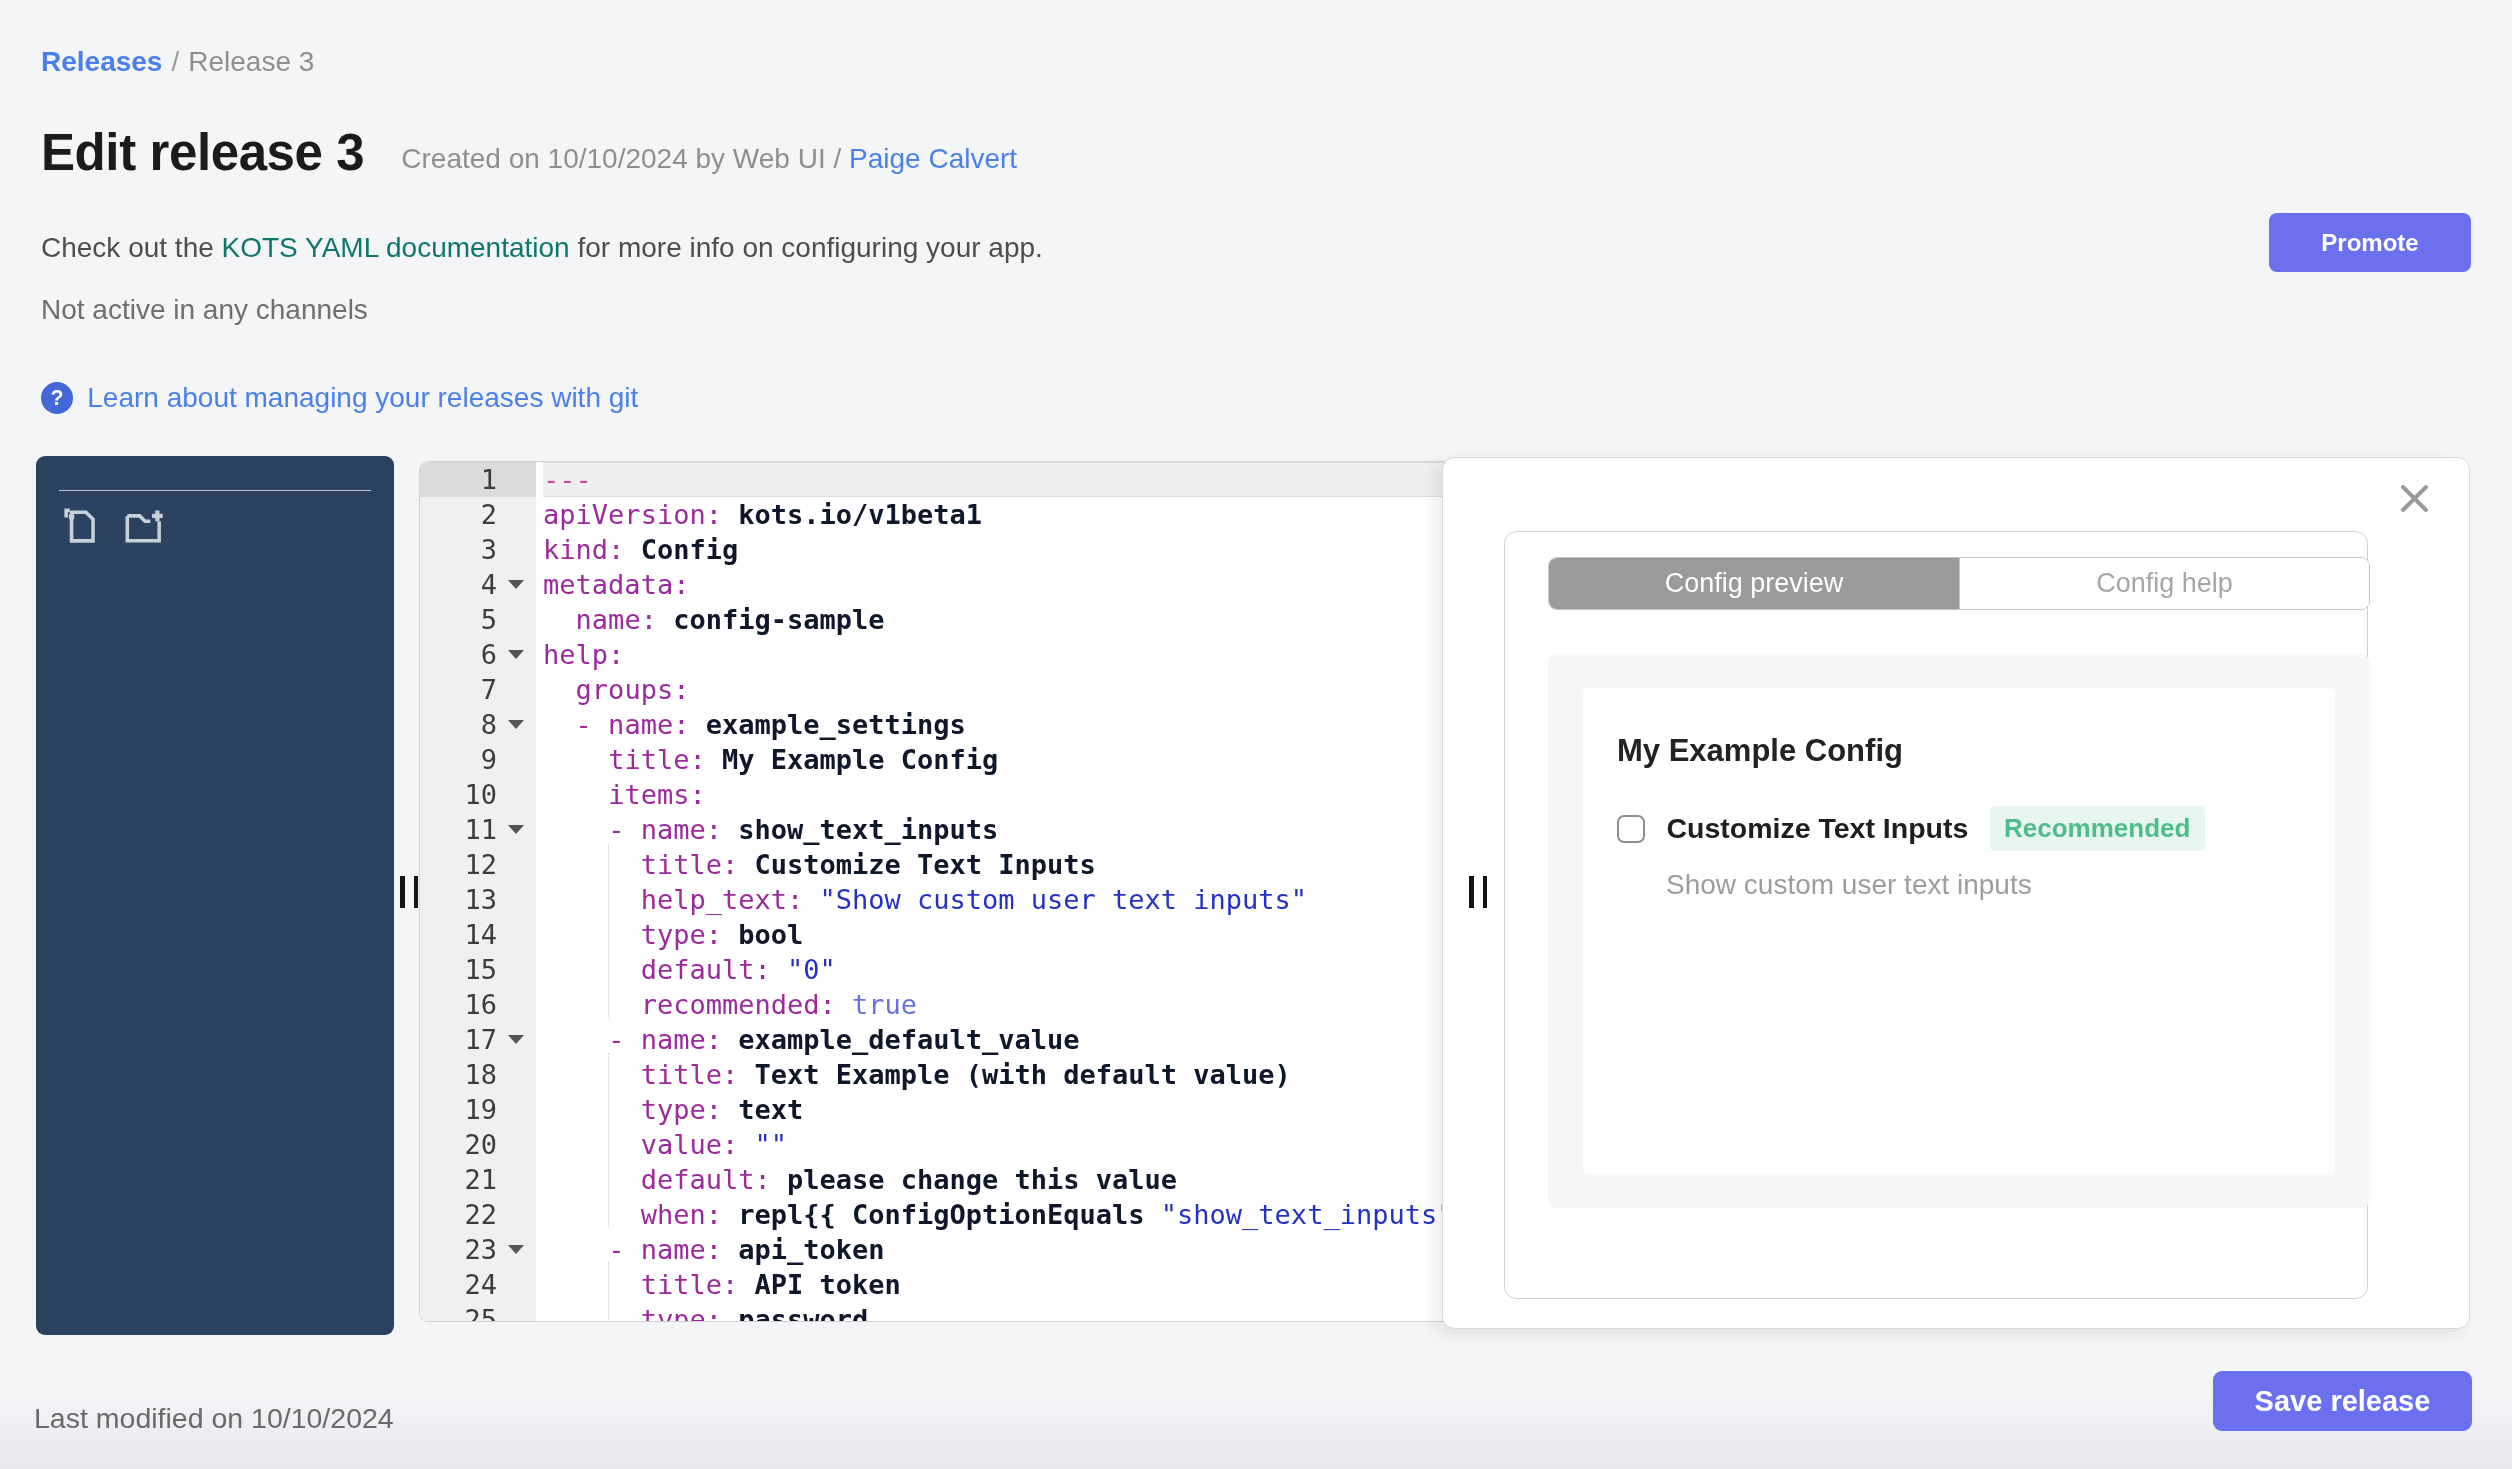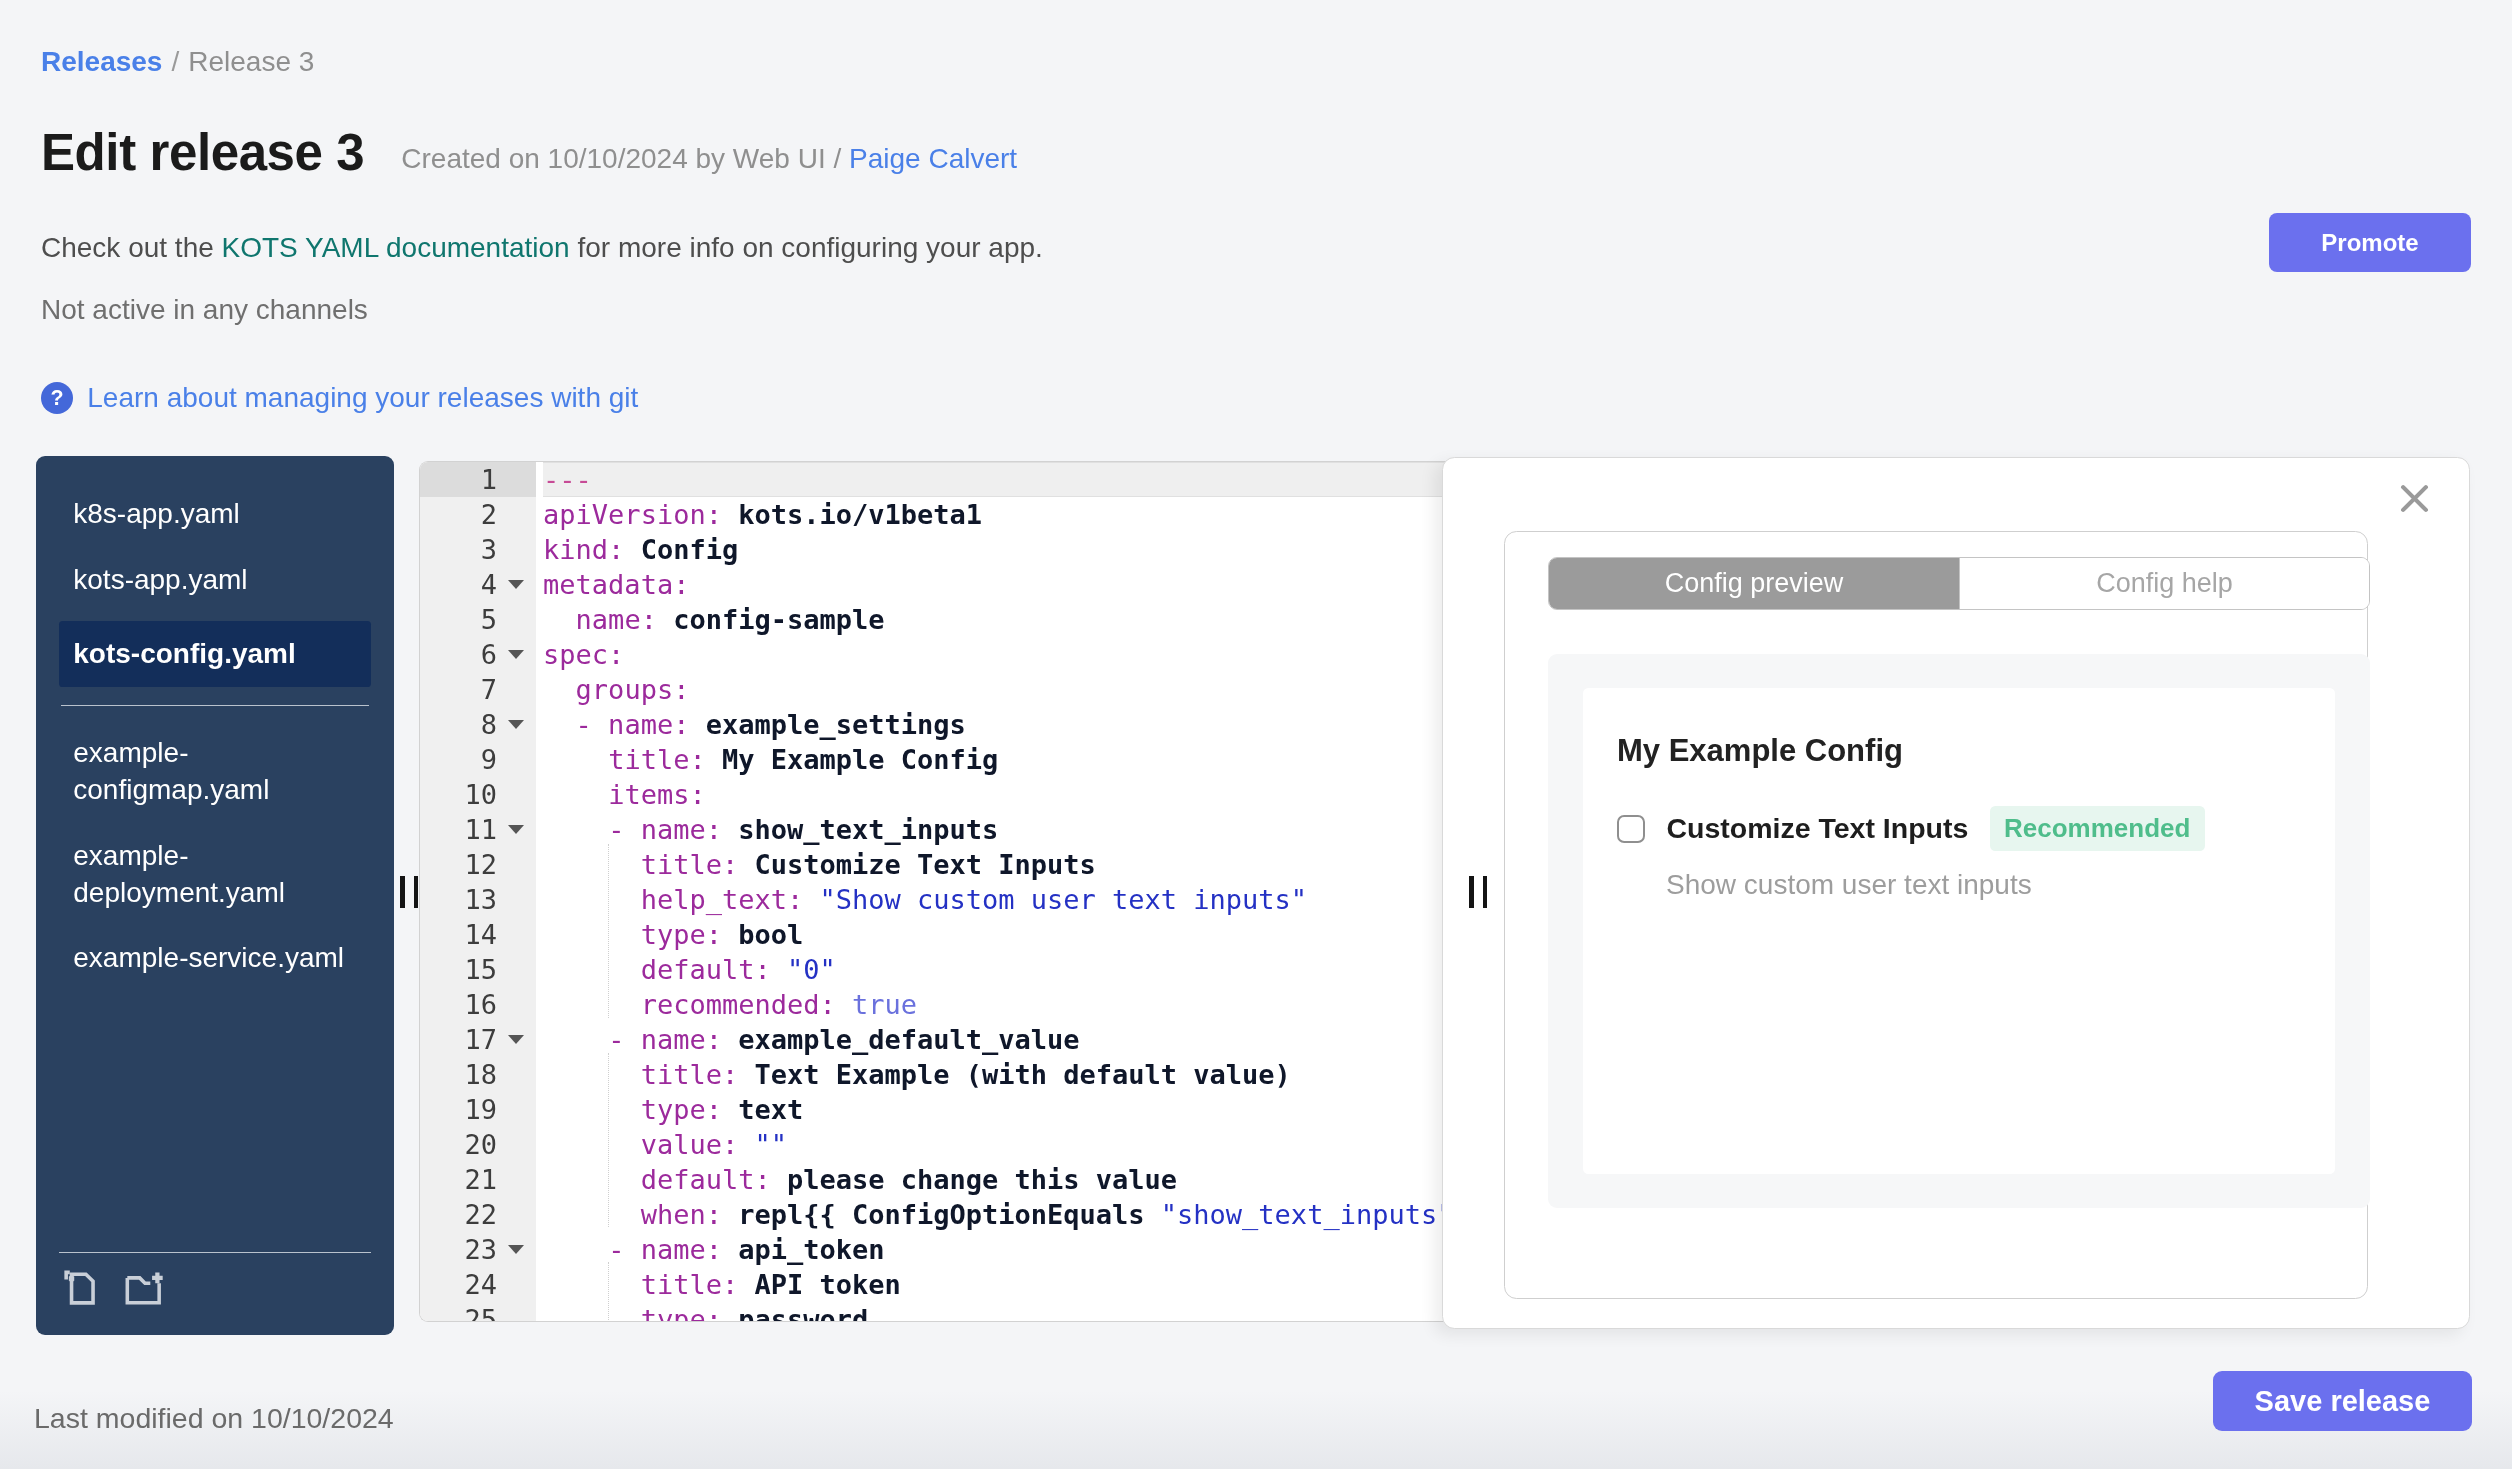--- a/index.html
+++ b/index.html
@@ -171,29 +171,20 @@
 <button class="abs promote-btn">Promote</button>
 
 <div class="abs channel-status">Not active in any channels</div>
 
 <div class="abs git-row">
   <span class="help-icon">?</span>
   <span class="git-link">Learn about managing your releases with git</span>
 </div>
 
 <div class="abs sidebar">
-  <div class="file-list" id="file-list">
-      <div class="file-item">k8s-app.yaml</div>
-      <div class="file-item">kots-app.yaml</div>
-      <div class="file-item selected">kots-config.yaml</div>
-      <hr class="side-divider">
-      <div class="file-item">example-configmap.yaml</div>
-      <div class="file-item">example-deployment.yaml</div>
-      <div class="file-item">example-service.yaml</div>
-    </div>
   <div class="side-footer">
     <svg width="43" height="43" viewBox="0 0 24 24" fill="none" stroke="#c9cfd8" stroke-width="2">
       <path d="M8 4 h8 l4 4 v12 h-12 z" transform="translate(-1,0)"></path>
       <path d="M5 4 v-3 M3.5 2.5 h3" stroke-width="2.4" transform="translate(2,4)"></path>
       <path d="M6 2 h-2 v4" transform="translate(0,1)"></path>
     </svg>
     <svg width="46" height="43" viewBox="0 0 26 24" fill="none" stroke="#c9cfd8" stroke-width="2">
       <path d="M3 6 v14 h18 v-11 M3 6 h7 l3 3 h3"></path>
       <path d="M20 3 v6 M17 6 h6" stroke-width="2.4"></path>
     </svg>
@@ -233,21 +224,21 @@
       <div class="gutter-row">24</div>
       <div class="gutter-row">25</div>
     </div>
   <div class="code-area" id="code-area">
     <div class="cursor-caret" style="top:1.8px;"></div>
   <div class="code-line active"><span class="tok-doc">---</span></div>
       <div class="code-line"><span class="tok-key">apiVersion:</span><span class="tok-val"> kots.io/v1beta1</span></div>
       <div class="code-line"><span class="tok-key">kind:</span><span class="tok-val"> Config</span></div>
       <div class="code-line"><span class="tok-key">metadata:</span></div>
       <div class="code-line"><span class="tok-val">  </span><span class="tok-key">name:</span><span class="tok-val"> config-sample</span></div>
-      <div class="code-line"><span class="tok-key">spec:</span></div>
+      <div class="code-line"><span class="tok-key">help:</span></div>
       <div class="code-line"><span class="tok-val">  </span><span class="tok-key">groups:</span></div>
       <div class="code-line"><span class="tok-val">  </span><span class="tok-key">- name:</span><span class="tok-val"> example_settings</span></div>
       <div class="code-line"><span class="tok-val">    </span><span class="tok-key">title:</span><span class="tok-val"> My Example Config</span></div>
       <div class="code-line"><span class="tok-val">    </span><span class="tok-key">items:</span></div>
       <div class="code-line"><span class="tok-val">    </span><span class="tok-key">- name:</span><span class="tok-val"> show_text_inputs</span></div>
       <div class="code-line"><span class="tok-val">      </span><span class="tok-key">title:</span><span class="tok-val"> Customize Text Inputs</span></div>
       <div class="code-line"><span class="tok-val">      </span><span class="tok-key">help_text:</span><span class="tok-str"> "Show custom user text inputs"</span></div>
       <div class="code-line"><span class="tok-val">      </span><span class="tok-key">type:</span><span class="tok-val"> bool</span></div>
       <div class="code-line"><span class="tok-val">      </span><span class="tok-key">default:</span><span class="tok-str"> "0"</span></div>
       <div class="code-line"><span class="tok-val">      </span><span class="tok-key">recommended:</span><span class="tok-bool"> true</span></div>

